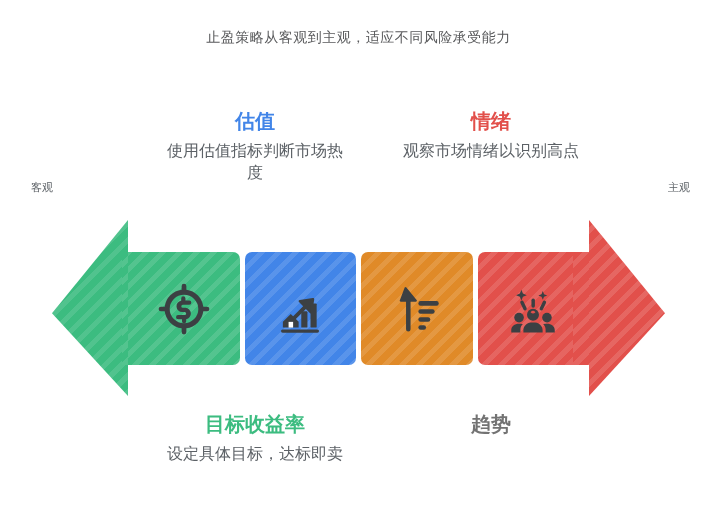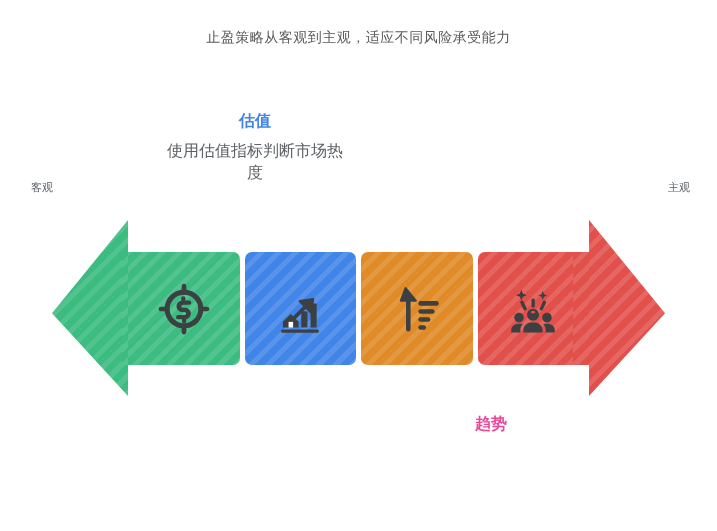--- a/index.html
+++ b/index.html
@@ -147,21 +147,21 @@
   }
   .stage-icon svg { display: block; width: 100%; height: 100%; }
 
   
   .callout {
     position: absolute;
     width: 190px;
     text-align: center;
   }
   .callout .headline {
-    font-size: 16px;
+    font-size: 20px;
     font-weight: bold;
     line-height: 26px;
     margin-bottom: 6px;
   }
   .callout .blurb {
     font-size: 16px;
     line-height: 22px;
     color: #5c6166;
   }
 
@@ -244,19 +244,27 @@
 
     <div class="stub stub-right"></div>
     <div class="arrowhead arrowhead-right"></div>
   </div>
 
   <div class="callout callout-top-1">
     <div class="headline" style="color:#4285e8;">估值</div>
     <div class="blurb">使用估值指标判断市场热度</div>
   </div>
 
-
+  <div class="callout callout-top-2">
+    <div class="headline" style="color:#e2504b;">情绪</div>
+    <div class="blurb">观察市场情绪以识别高点</div>
+  </div>
+
+  <div class="callout callout-bot-1">
+    <div class="headline" style="color:#3cbc80;">目标收益率</div>
+    <div class="blurb">设定具体目标，达标即卖</div>
+  </div>
 
   <div class="callout callout-bot-2">
-    <div class="headline" style="color:#ec4899;font-family:Liberation Serif, serif;">趋势</div>
+    <div class="headline" style="color:#737373;font-family:Liberation Serif, serif;">趋势</div>
   </div>
 
 </div>
 
 </body></html>

